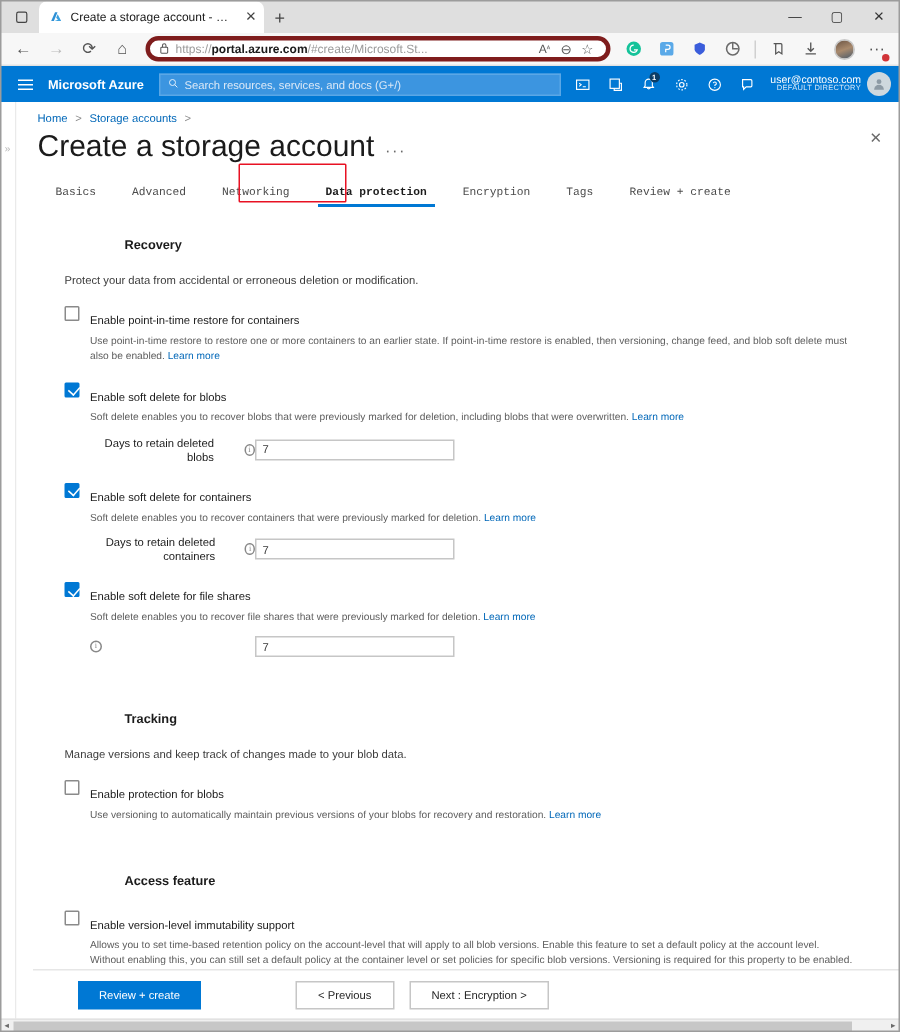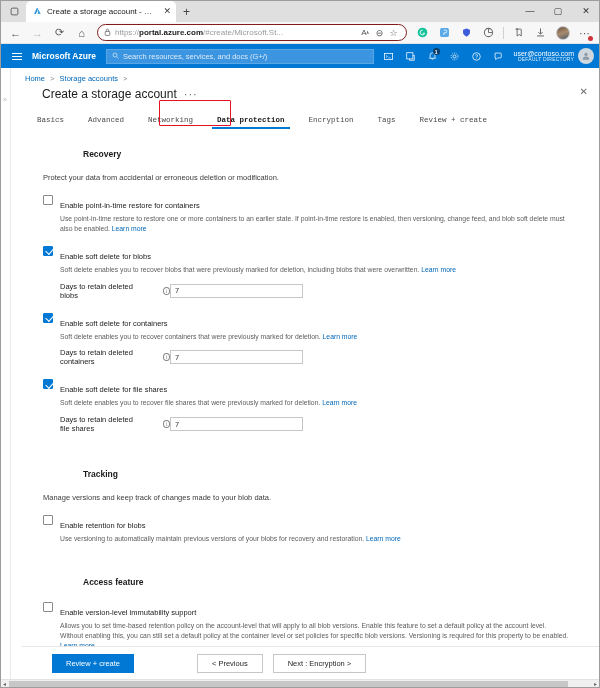--- a/index.html
+++ b/index.html
@@ -38,21 +38,21 @@
             font-size: 9px; color: #333; cursor: pointer; }
 
   .navbar {
     height: 22px; background: #f7f7f7; display: flex; align-items: center;
     padding: 0 5px; gap: 1px; border-bottom: 1px solid #e3e3e3;
   }
   .navicon { width: 21px; height: 20px; display: flex; align-items: center; justify-content: center;
              color: #555; font-size: 11px; cursor: pointer; border-radius: 3px; }
   .navicon.dim { color: #bbb; }
   .urlbox {
-    flex: 1; height: 17px; background: #ffffff; border: 1px solid #7f1d1d;
+    flex: 1; height: 17px; background: #ffffff; border: 3px solid #7f1d1d;
     border-radius: 9px; display: flex; align-items: center; padding: 0 6px; gap: 4px;
     margin: 0 4px; overflow: hidden;
   }
   .url-lock { font-size: 8px; color: #555; flex: 0 0 auto; }
   .url-text { font-size: 8px; color: #9a9a9a; white-space: nowrap; overflow: hidden; }
   .url-text b { color: #1a1a1a; font-weight: 700; }
   .url-actions { display: flex; align-items: center; gap: 1px; margin-left: auto; flex: 0 0 auto;}
   .ext-sep { width: 1px; height: 12px; background: #d0d0d0; margin: 0 3px; }
   .avatar-sm {
     width: 14px; height: 14px; border-radius: 50%;
@@ -101,21 +101,21 @@
   .rail { width: 11px; background: #fff; border-right: 1px solid #eaeaea; padding-top: 28px;
           display: flex; justify-content: center; }
   .rail-chev { font-size: 7px; color: #b9b9b9; cursor: pointer; }
   .blade { flex: 1; position: relative; display: flex; flex-direction: column; background: #fff; }
 
   .breadcrumb { padding: 6px 0 2px 14px; font-size: 7.5px; color: #0067b8; }
   .breadcrumb a { color: #0067b8; text-decoration: none; cursor: pointer; }
   .breadcrumb span.sep { color: #8a8a8a; margin: 0 3px; }
 
   .blade-title-row { display: flex; align-items: baseline; padding: 2px 0 0 14px; gap: 7px; }
-  .blade-title { font-size: 12px; color: #1b1b1b; font-weight: 400; margin-left: 17px; }
+  .blade-title { font-size: 20px; color: #1b1b1b; font-weight: 400; }
   .blade-ellipsis { font-size: 11px; color: #6a6a6a; cursor: pointer; letter-spacing: 1px; }
   .blade-close { position: absolute; right: 12px; top: 18px; font-size: 10px; color: #6a6a6a;
                  cursor: pointer; }
 
   .tabs { display: flex; align-items: flex-end; padding: 12px 0 0 14px; gap: 0; position: relative; }
   .ptab { font-size: 7.5px; color: #4a4a4a; padding: 3px 12px 5px 12px; cursor: pointer;
           white-space: nowrap; font-family: Liberation Mono, monospace; }
   .ptab.active { color: #1b1b1b; font-weight: 700; position: relative; }
   .ptab.active::after {
     content: ''; position: absolute; left: 7px; right: 7px; bottom: 0;
@@ -140,21 +140,21 @@
     content: ''; position: absolute; left: 2.5px; top: 0.5px; width: 3.5px; height: 6px;
     border: solid #fff; border-width: 0 1.4px 1.4px 0; transform: rotate(42deg);
   }
   .cbtext { flex: 1; }
   .cblabel { font-size: 7.5px; color: #1b1b1b; line-height: 1.35; }
   .cbhelp { font-size: 6.8px; color: #5d5d5d; line-height: 1.45; margin-top: 2px; }
   a.learn { color: #0067b8; text-decoration: none; cursor: pointer; }
 
   .fieldrow { display: flex; align-items: center; margin: 7px 0 12px 17px; }
   .fieldlabel { font-size: 7.5px; color: #1b1b1b; width: 110px; display: flex;
-                align-items: center; gap: 20px; }
+                align-items: center; gap: 20px; text-align: right; }
   .infoic {
     width: 8px; height: 8px; border: 1px solid #888; border-radius: 50%;
     font-size: 5.5px; color: #888; display: inline-flex; align-items: center;
     justify-content: center; cursor: pointer; font-family: "Liberation Serif", serif;
   }
   .fieldinput {
     width: 133px; height: 14px; border: 1px solid #c6c6c6; background: #fff;
     font-size: 7.5px; color: #3a3a3a; padding: 0 4px; font-family: "Liberation Sans", sans-serif;
   }
 
@@ -427,35 +427,34 @@
 
           <div class="cbrow">
             <span class="cb checked"></span>
             <span class="cbtext">
               <span class="cblabel">Enable soft delete for file shares</span>
               <div class="cbhelp"><span>Soft delete enables you to recover file shares that were previously marked for deletion.</span> <a class="learn">Learn more</a></div>
             </span>
           </div>
           <div class="fieldrow">
             <span class="fieldlabel">
-              <span>Days to retain deleted file shares</span>
               <span class="infoic">i</span>
             </span>
             <input class="fieldinput" value="7" style="">
           </div>
 
           <div class="spacer-lg"></div>
 
           <div class="sec-title">Tracking</div>
           <div class="sec-desc">Manage versions and keep track of changes made to your blob data.</div>
 
           <div class="cbrow" style="margin-bottom:9px;">
             <span class="cb"></span>
             <span class="cbtext">
-              <span class="cblabel">Enable retention for blobs</span>
+              <span class="cblabel">Enable protection for blobs</span>
               <div class="cbhelp"><span>Use versioning to automatically maintain previous versions of your blobs for recovery and restoration.</span> <a class="learn">Learn more</a></div>
             </span>
           </div>
 
 
           <div class="spacer-lg"></div>
 
           <div class="sec-title">Access feature</div>
 
           <div class="cbrow" style="margin-top:6px;">

